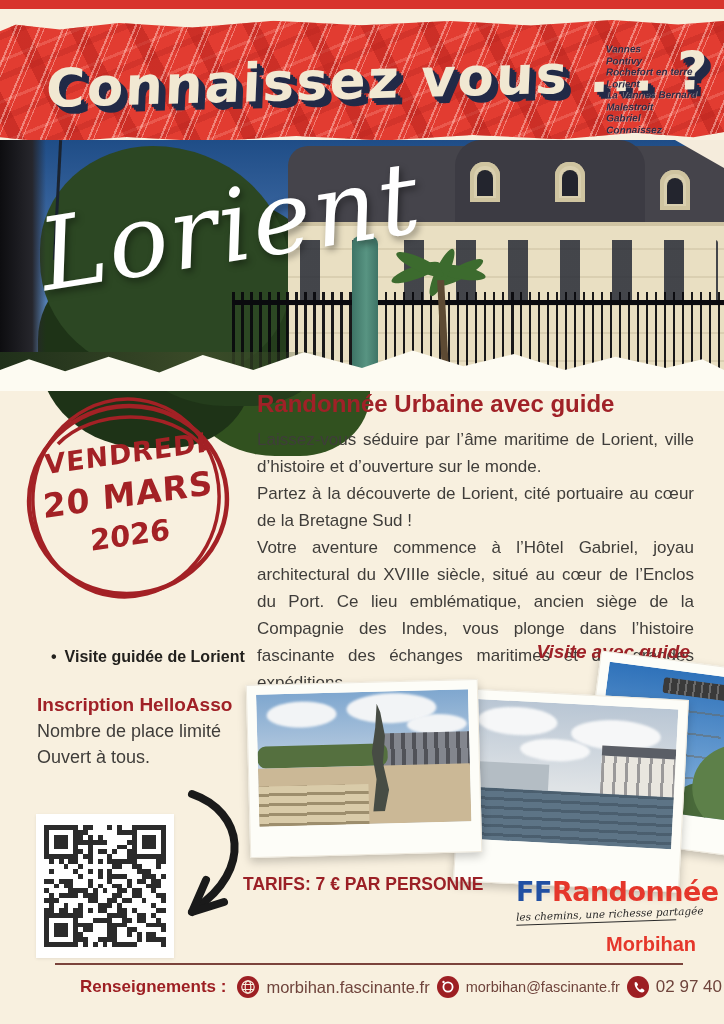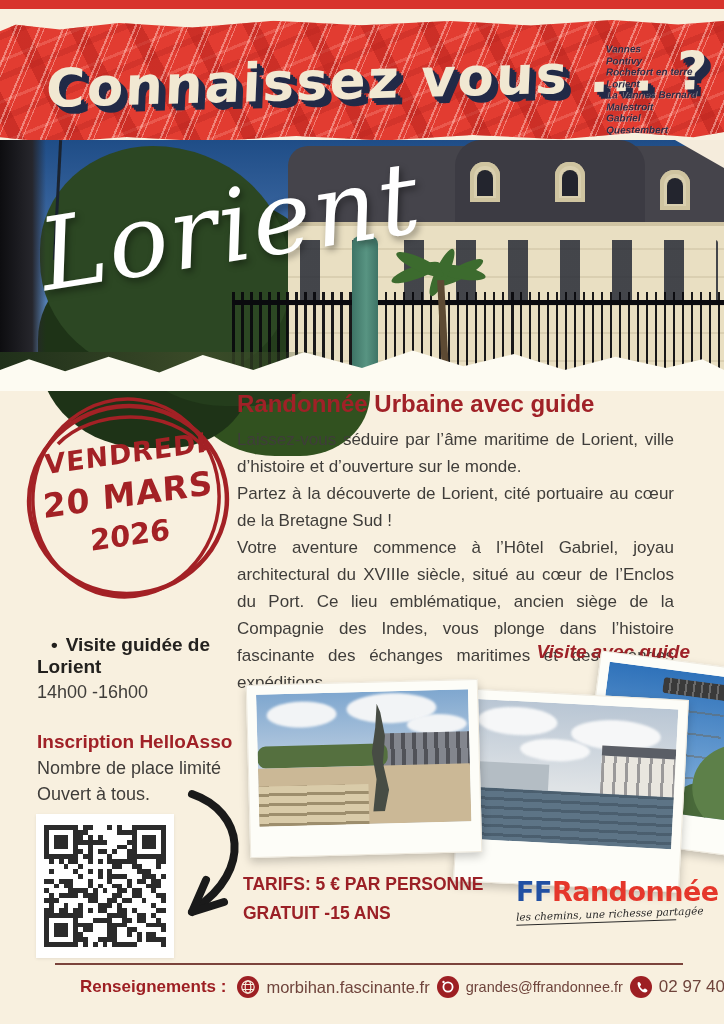--- a/index.html
+++ b/index.html
@@ -59,33 +59,33 @@
   .badge svg{position:absolute;left:0;top:0;}
   .badge-text{position:absolute;left:0;top:46px;width:100%;text-align:center;color:#a32125;font-weight:900;
     transform:rotate(-8deg) skewX(-5deg);font-family:"DejaVu Sans",sans-serif;}
   .badge-l1{font-size:27px;letter-spacing:1px;}
   .badge-l2{font-size:33px;letter-spacing:1px;margin-top:6px;}
   .badge-l3{font-size:29px;margin-top:4px;}
 
   
   .leftcol{position:absolute;left:37px;top:608px;width:212px;color:#3f3d3a;}
   .rdv{font-size:18px;line-height:26px;}
-  .bullet-line{margin-top:26px;font-size:19px;font-weight:bold;color:#23211e;}
+  .bullet-line{margin-top:40px;font-size:16px;font-weight:bold;color:#23211e;}
   .bullet-line .dot{margin:0 8px 0 14px;}
   .bullet-time{font-size:18px;margin-top:4px;}
   .insc-title{margin-top:28px;font-size:19px;font-weight:bold;color:#a02127;}
   .insc-line{font-size:18px;margin-top:5px;}
 
   
   .qr-box{position:absolute;left:36px;top:814px;width:122px;height:128px;background:#ffffff;padding:8px;box-shadow:0 1px 3px rgba(0,0,0,.08);}
   .qr-box svg{width:100%;height:100%;}
   .arrow{position:absolute;left:168px;top:788px;width:86px;height:142px;}
 
   
-  .maincol{position:absolute;left:237px;top:390px;width:437px;}
+  .maincol{position:absolute;left:257px;top:390px;width:437px;}
   .main-heading{font-size:24px;font-weight:bold;color:#a02127;margin:0 0 8px 0;}
   .maincol p{margin:0;font-size:17px;line-height:27px;color:#3f3d3a;text-align:justify;}
   .caption{position:absolute;right:34px;top:641px;font-size:19px;font-weight:bold;font-style:italic;color:#9e2127;}
 
   
   .polaroid{position:absolute;background:#fdfdf8;box-shadow:0 4px 10px rgba(0,0,0,.22);border:1px solid #efeade;}
   .polaroid .img{position:relative;overflow:hidden;}
   .p1{left:248px;top:682px;padding:9px 9px 30px;transform:rotate(-1.5deg);z-index:3;}
   .p1 .img{width:212px;height:132px;}
   .p2{left:458px;top:694px;padding:9px 9px 42px;transform:rotate(3deg);z-index:2;}
@@ -153,21 +153,21 @@
   <div class="banner">
     <div class="banner-title">Connaissez vous ... ?</div>
     <div class="banner-cities">
       <div>Vannes</div>
       <div>Pontivy</div>
       <div>Rochefort en terre</div>
       <div>Lorient</div>
       <div>La Vannes Bernard</div>
       <div>Malestroit</div>
       <div>Gabriel</div>
-      <div>Questembert</div>
+      <div>Connaissez</div>
       <div>Auray......</div>
     </div>
   </div>
 
   <div class="photo">
     <div class="ph-trees"></div>
     <div class="ph-gate"></div>
     <div class="ph-mast"></div>
     <div class="ph-roof"></div>
     <div class="ph-roof2"></div>
@@ -207,21 +207,20 @@
     </svg>
     <div class="badge-text">
       <div class="badge-l1">VENDREDI</div>
       <div class="badge-l2">20 MARS</div>
       <div class="badge-l3">2026</div>
     </div>
   </div>
 
   <div class="leftcol">
     <div class="bullet-line"><span class="dot">•</span><span>Visite guidée de Lorient</span></div>
-    <div class="bullet-time">14h00 -16h00</div>
     <div class="insc-title">Inscription HelloAsso</div>
     <div class="insc-line">Nombre de place limité</div>
     <div class="insc-line">Ouvert à tous.</div>
   </div>
 
   <div class="qr-box">
     <svg id="qr" viewBox="0 0 130 130" fill="#2b2b2b" shape-rendering="crispEdges">
         <rect x="41.6" y="0" width="5.2" height="5.2"></rect>
         <rect x="46.800000000000004" y="0" width="5.2" height="5.2"></rect>
         <rect x="67.60000000000001" y="0" width="5.2" height="5.2"></rect>
@@ -490,59 +489,59 @@
       <div class="s3-sky"></div>
       <div class="s3-cloud" style="left:6px;top:40px;width:50px;height:18px;"></div>
 
       <div class="s3-tower"></div>
       <div class="s3-cap"></div>
       <div class="s3-tree"></div>
     </div>
   </div>
 
   <div class="tarifs">
-    <div>TARIFS: 5 € PAR PERSONNE</div>
-    <div>GRATUIT -15 ANS</div>
+    <div>TARIFS: 7 € PAR PERSONNE</div>
   </div>
 
   <div class="ffr">
     <div class="ffr-row">
       <div class="ffr-name"><span class="ffr-ff">FF</span><span class="ffr-rando">Randonnée</span></div>
       <svg class="ffr-walker" width="30" height="34" viewBox="0 0 30 34">
         <g fill="none" stroke="#e5372b" stroke-width="3.4" stroke-linecap="round" stroke-linejoin="round">
           <circle cx="16" cy="5" r="3.2"></circle>
           <path d="M15 10 L13.5 18"></path>
           <path d="M15 11 L8 16"></path>
           <path d="M15 11 L22 15 L21 20"></path>
           <path d="M13.5 18 L6.5 27"></path>
           <path d="M13.5 18 L19 24 L17.5 31"></path>
         </g>
       </svg>
     </div>
     <div class="ffr-tagline">les chemins, une richesse partagée</div>
+    <div class="ffr-region">Morbihan</div>
   </div>
 
   <div class="sep"></div>
   <div class="footer">
     <span class="f-label">Renseignements :</span>
     <svg class="f-icon" viewBox="0 0 22 22">
       <circle cx="11" cy="11" r="11" fill="#9d1f23"></circle>
       <g fill="none" stroke="#f8f0df" stroke-width="1.2">
         <circle cx="11" cy="11" r="6.2"></circle>
         <ellipse cx="11" cy="11" rx="2.8" ry="6.2"></ellipse>
         <path d="M5 8.5 H17 M5 13.5 H17"></path>
       </g>
     </svg>
     <span class="f-site">morbihan.fascinante.fr</span>
     <svg class="f-icon" viewBox="0 0 22 22">
       <circle cx="11" cy="11" r="11" fill="#9d1f23"></circle>
       <circle cx="11" cy="11" r="4.6" fill="none" stroke="#ffffff" stroke-width="1.8"></circle>
       <circle cx="6.5" cy="6" r="1.2" fill="#ffffff"></circle>
     </svg>
-    <span class="f-mail">grandes@ffrandonnee.fr</span>
+    <span class="f-mail">morbihan@fascinante.fr</span>
     <svg class="f-icon" viewBox="0 0 22 22">
       <circle cx="11" cy="11" r="11" fill="#9d1f23"></circle>
       <path d="M7 5.5 c1 -1 2.2 -0.8 2.8 0.2 l1 1.6 c0.5 0.9 0.2 1.7 -0.6 2.3 c-0.5 0.4 -0.5 1 0 1.8 c0.7 1 1.4 1.7 2.3 2.3 c0.8 0.5 1.4 0.5 1.8 0 c0.6 -0.8 1.4 -1.1 2.3 -0.6 l1.4 0.9 c1 0.6 1.2 1.9 0.2 2.8 c-1.6 1.6 -4.6 1.2 -7.6 -1.8 c-3 -3 -4.2 -6.9 -3.6 -9.5 Z" fill="#ffffff" transform="scale(0.82) translate(2.4,2.4)"></path>
     </svg>
     <span class="f-phone">02 97 40 85 88</span>
   </div>
 
 </div>
 
 </body></html>

